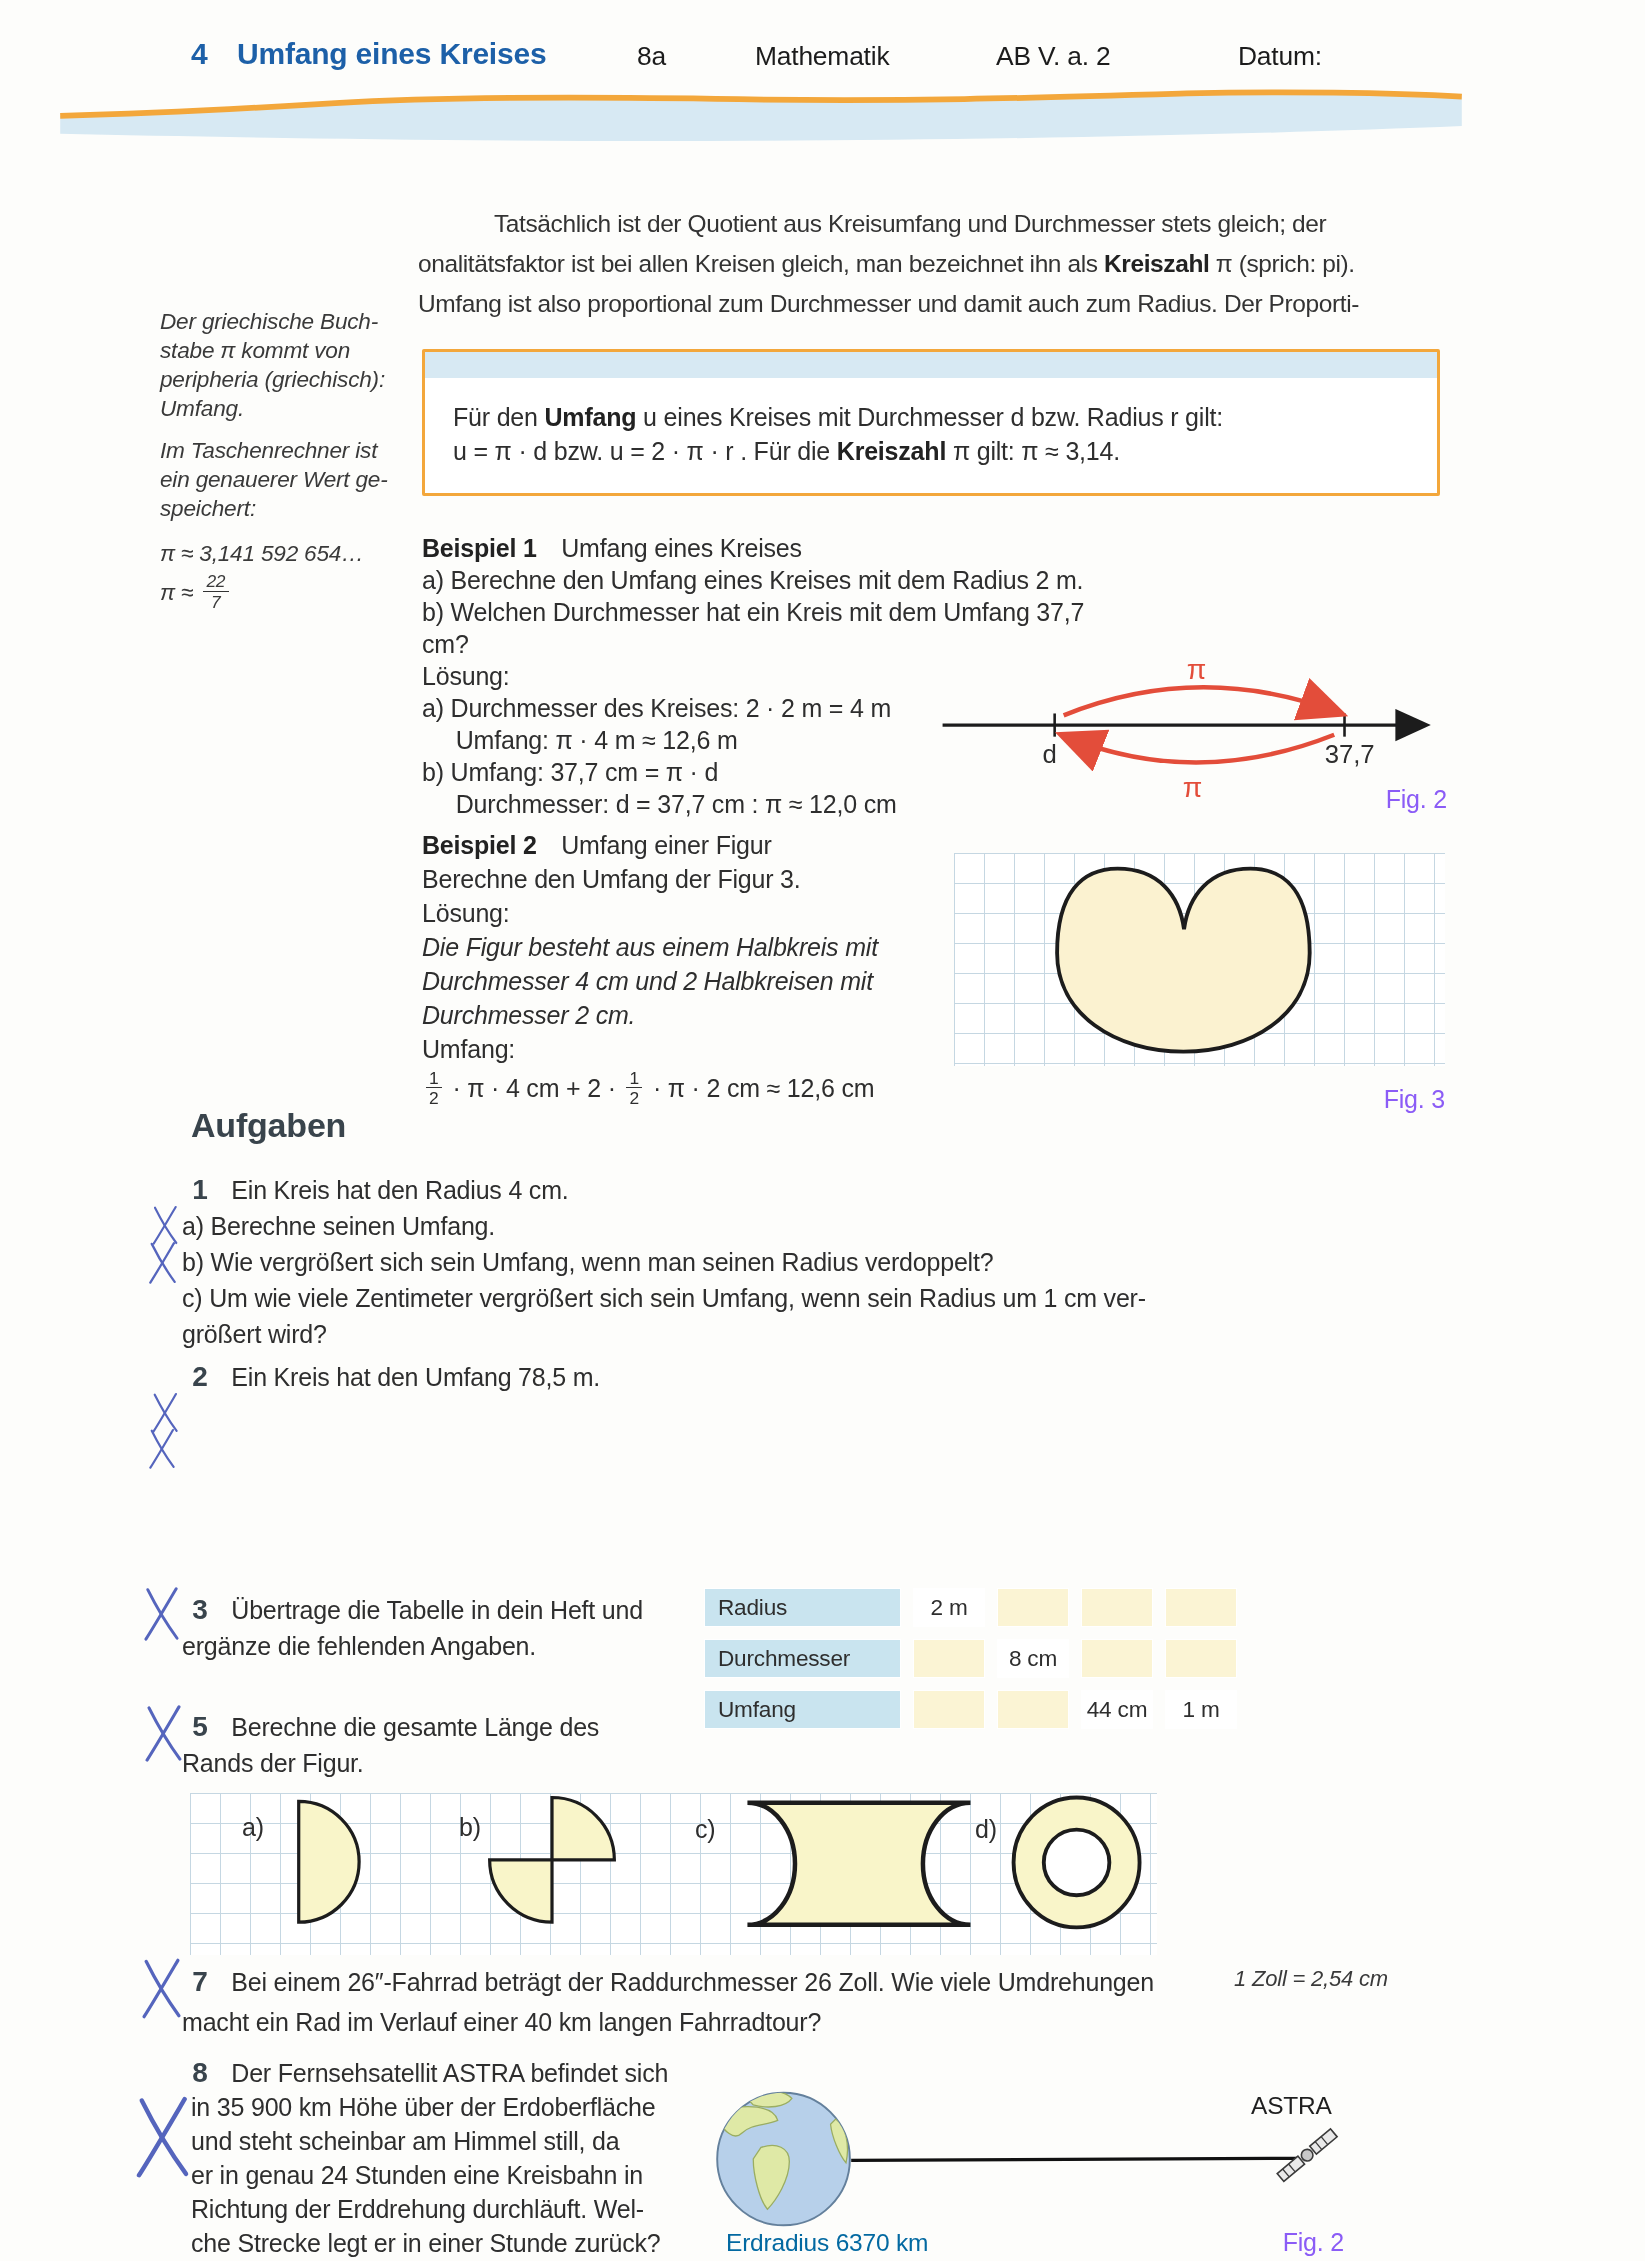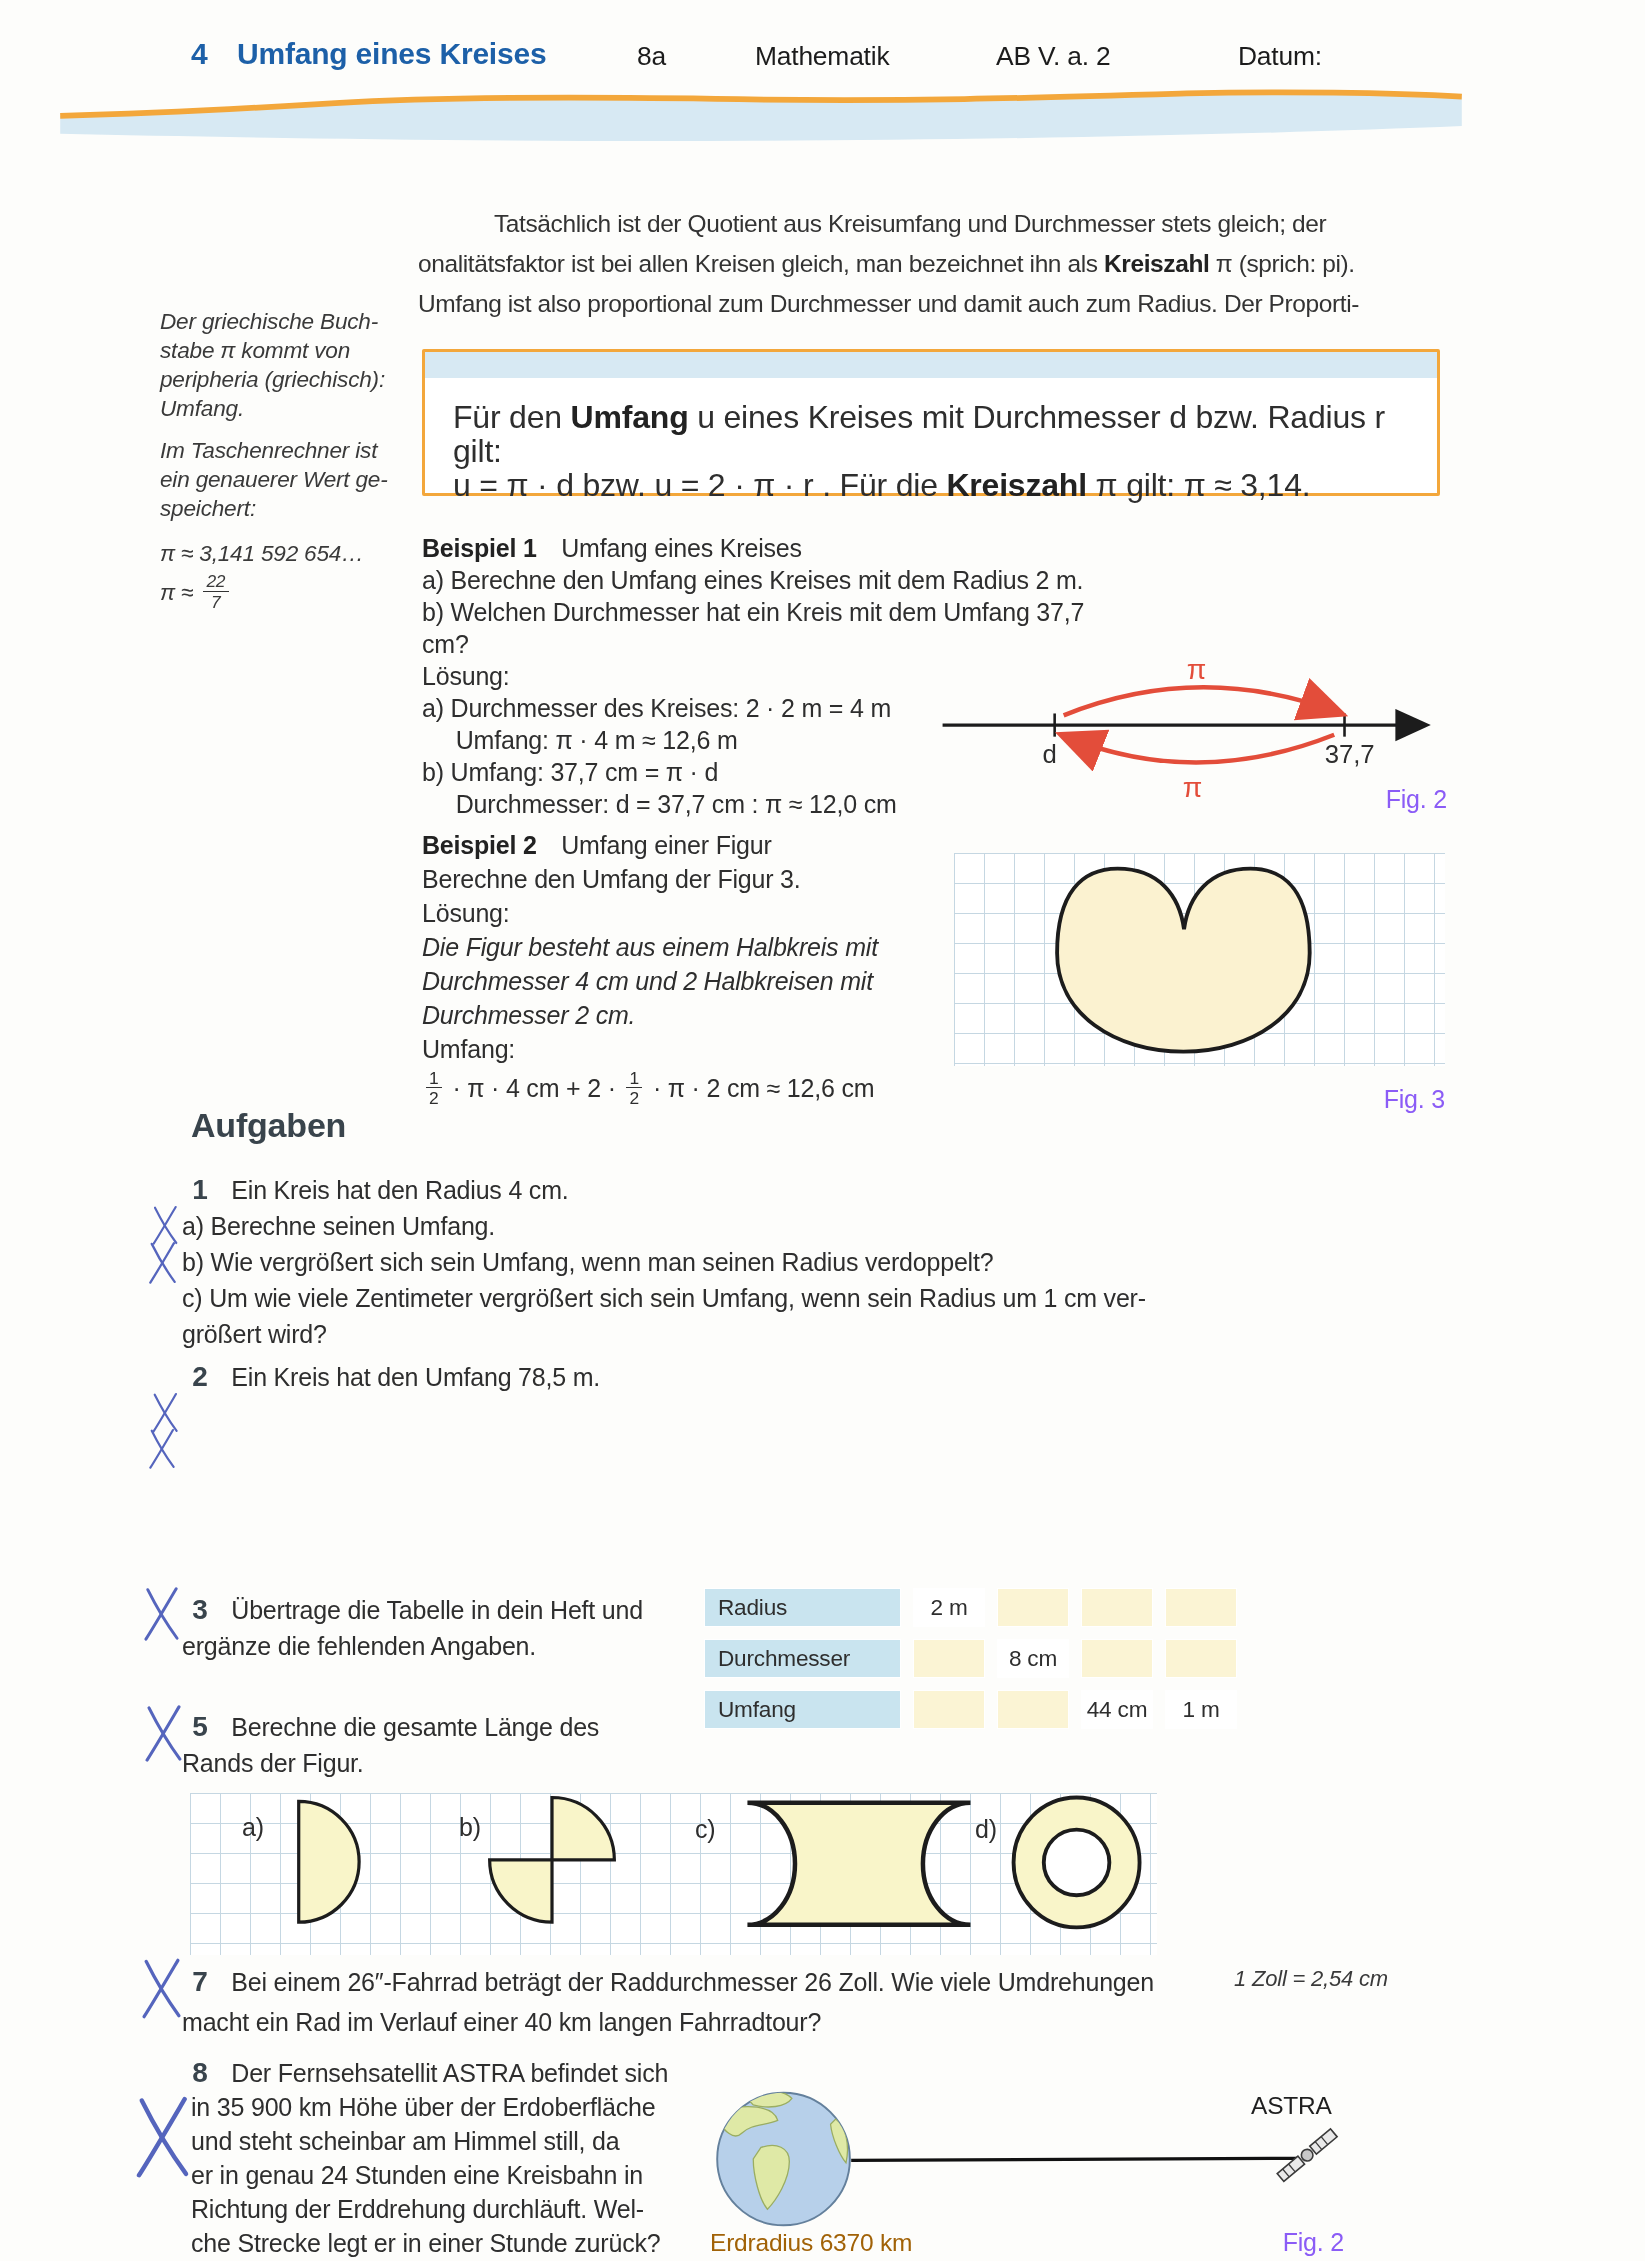--- a/index.html
+++ b/index.html
@@ -18,21 +18,21 @@
   .h-title{font-size:30px;font-weight:bold;color:#1d60a8;}
   .h-meta{font-size:26.4px;color:#1c1c1c;}
   
   .intro{left:418px;top:204px;width:1134px;font-size:24.5px;line-height:40px;letter-spacing:-0.4px;}
   .intro .ind{text-indent:76px;}
   
   .mnote{left:160px;width:277px;font-style:italic;font-size:22.6px;line-height:29px;color:#3a3a3a;}
   
   .rulebox{left:422px;top:349px;width:1012px;height:141px;border:3.2px solid #f3a73b;border-radius:1.9px;background:#fff;}
   .rulebox .bluetop{height:26px;background:#d7e9f3;}
-  .rulebox .btxt{margin:22px 12px 0 28px;font-size:32px;line-height:34px;color:#2e2e2e;}
+  .rulebox .btxt{margin:22px 12px 0 28px;font-size:25px;line-height:34px;color:#2e2e2e;}
   
   .example{font-size:25px;line-height:32px;color:#2e2e2e;width:709px;}
   .ex-title{margin-left:24.5px;}
   
   .frac{display:inline-flex;flex-direction:column;align-items:center;vertical-align:middle;line-height:1.05;font-size:17.4px;margin:0 3.9px;position:relative;top:-2.6px;}
   .frac .fn{border-bottom:1.6px solid #333;padding:0 3.2px 0.6px;}
   .frac .fd{padding-top:0.6px;}
   
   .task{font-size:25px;line-height:36px;color:#2e2e2e;}
   .task .first{padding-left:10.3px;}
@@ -249,21 +249,21 @@
     <rect x="-54" y="-8" width="42" height="16" fill="#e9e9e9" stroke="#3a3a3a" stroke-width="2.5"></rect>
     <rect x="12" y="-8" width="42" height="16" fill="#e9e9e9" stroke="#3a3a3a" stroke-width="2.5"></rect>
     <line x1="-43" y1="-8" x2="-43" y2="8" stroke="#3a3a3a" stroke-width="2"></line>
     <line x1="-31" y1="-8" x2="-31" y2="8" stroke="#3a3a3a" stroke-width="2"></line>
     <line x1="23" y1="-8" x2="23" y2="8" stroke="#3a3a3a" stroke-width="2"></line>
     <line x1="35" y1="-8" x2="35" y2="8" stroke="#3a3a3a" stroke-width="2"></line>
     <circle cx="0" cy="0" r="9" fill="#c9c9c9" stroke="#3a3a3a" stroke-width="2.5"></circle>
   </g>
 </svg>
 <div class="abs" style="left:1251px;top:2092px;font-size:24.5px;color:#1f1f1f;">ASTRA</div>
-<div class="abs" style="left:710px;top:2229px;font-size:24.5px;color:#a16207;">Erdradius 6370 km</div>
+<div class="abs" style="left:726px;top:2229px;font-size:24.5px;color:#0369a1;">Erdradius 6370 km</div>
 <div class="abs caption" style="left:1254px;top:2228px;">Fig. 2</div>
 
 <svg class="abs xmark" style="left:150px;top:1205px;" width="30" height="40" viewBox="0 0 40 60">
     <path d="M5,4 C14,22 26,42 37,57"></path>
     <path d="M36,3 C26,20 12,44 3,58"></path>
   </svg>
 <svg class="abs xmark" style="left:147px;top:1241px;" width="31" height="43" viewBox="0 0 40 60">
     <path d="M5,4 C14,22 26,42 37,57"></path>
     <path d="M36,3 C26,20 12,44 3,58"></path>
   </svg>

